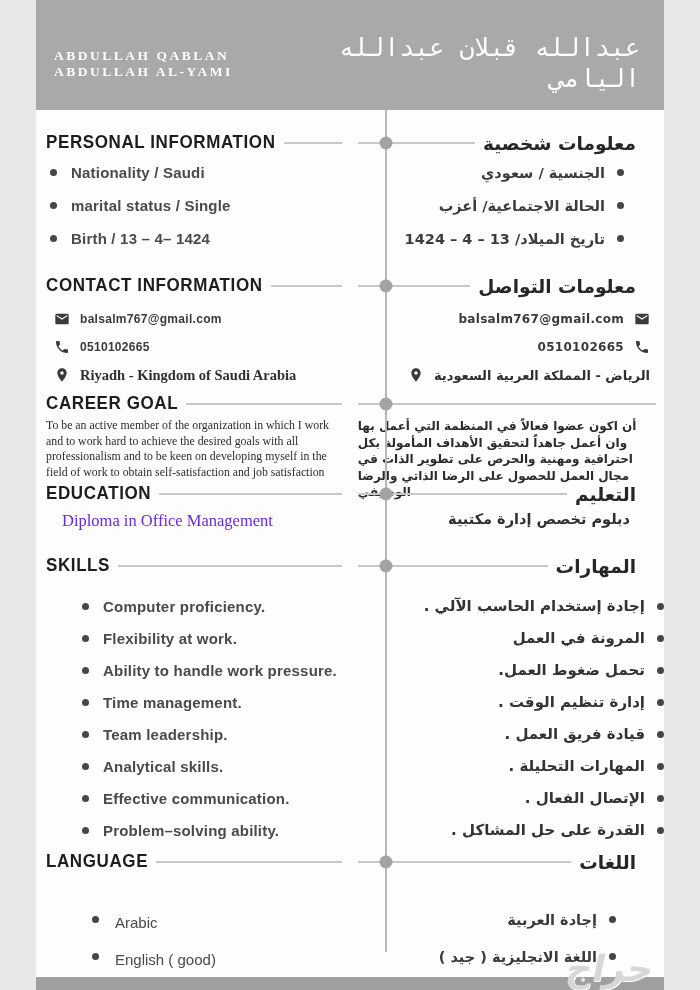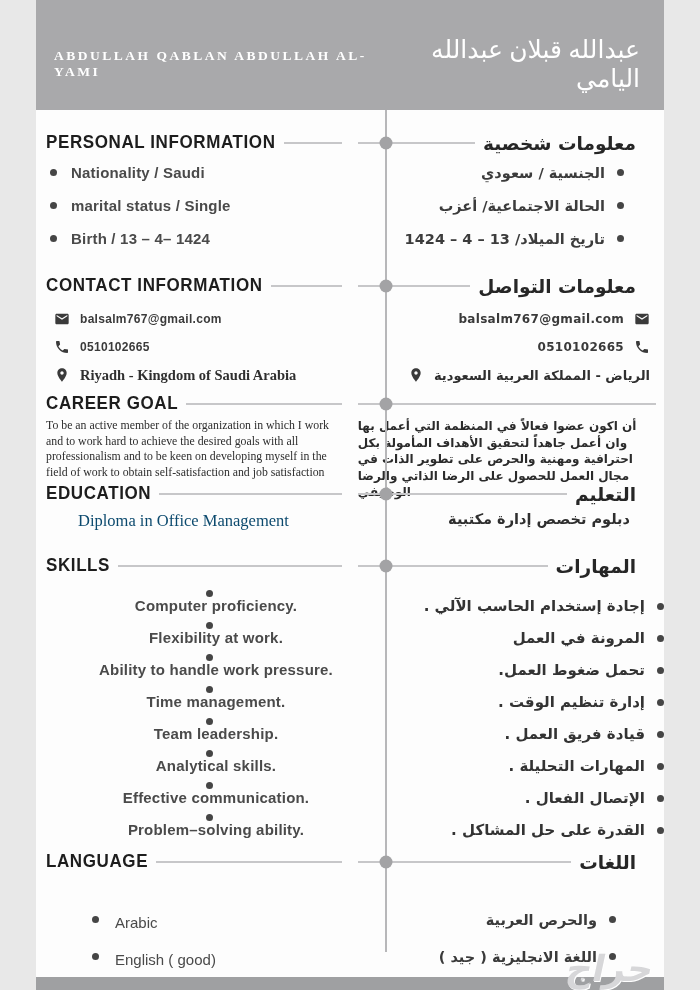--- a/index.html
+++ b/index.html
@@ -14,21 +14,21 @@
   .hdr {
     height:110px; background:#a9a9ab;
     display:flex; justify-content:space-between; align-items:center;
     padding:18px 24px 0 18px;
   }
   .name-en {
     color:#ffffff; font-family:"Liberation Serif", serif;
     font-size:13.5px; letter-spacing:2.5px; font-weight:600;
   }
   .name-ar {
-    color:#ffffff; font-family:Liberation Serif, serif;
+    color:#ffffff; font-family:Liberation Mono, monospace;
     font-size:25px; direction:rtl;
   }
 
   
   .divider {
     position:absolute; left:349px; top:110px; width:2px; height:842px;
     background:#b7b7b9; z-index:0;
   }
 
   
@@ -86,29 +86,29 @@
     color:#2c2c2c; padding:3px 6px 0 10px;
   }
   .career-ar {
     font-size:12px; font-weight:700; line-height:1.38; color:#2b2b2b;
     padding:3px 12px 0 8px; text-align:left;
   }
 
   
   .edu-body { margin-top:6px; height:30px; }
   .edu-en {
-    font-family:"Liberation Serif", serif; font-size:16.5px; color:#0c4a6e;
-    padding-left:42px;
+    font-family:"Liberation Serif", serif; font-size:16.5px; color:#6d28d9;
+    padding-left:26px;
   }
   .edu-ar { font-size:14.5px; font-weight:600; color:#2f2f2f; padding-right:34px; }
 
   
   .skills-body { margin-top:13px; }
   .skills-body .brow { height:32px; }
-  .sk-en .brow { padding-left:46px;flex-direction:column; }
+  .sk-en .brow { padding-left:46px; }
   .sk-en .b { margin-right:14px; }
   .sk-en .btxt { font-size:15px; font-weight:600; letter-spacing:0.2px; }
   .sk-ar .brow { }
   .sk-ar .b { margin-left:12px; }
   .sk-ar .btxt { font-size:15px; font-weight:600; color:#333333; }
 
   
   .lang-body { margin-top:28px; }
   .lang-body .brow { height:37px; }
   .lg-en .brow { padding-left:56px; }
@@ -376,21 +376,21 @@
           <span class="btxt">Arabic</span>
         </div>
       <div class="brow">
           <span class="b"></span>
           <span class="btxt">English ( good)</span>
         </div>
     </div>
     <div class="col col-ar lg-ar" lang="ar">
       <div class="brow">
           <span class="b"></span>
-          <span class="btxt">والحرص العربية</span>
+          <span class="btxt">إجادة العربية</span>
         </div>
       <div class="brow">
           <span class="b"></span>
           <span class="btxt">اللغة الانجليزية ( جيد )</span>
         </div>
     </div>
   </div>
 
   <div class="watermark" lang="ar">حراج</div>
   <div class="footer-bar"></div>

